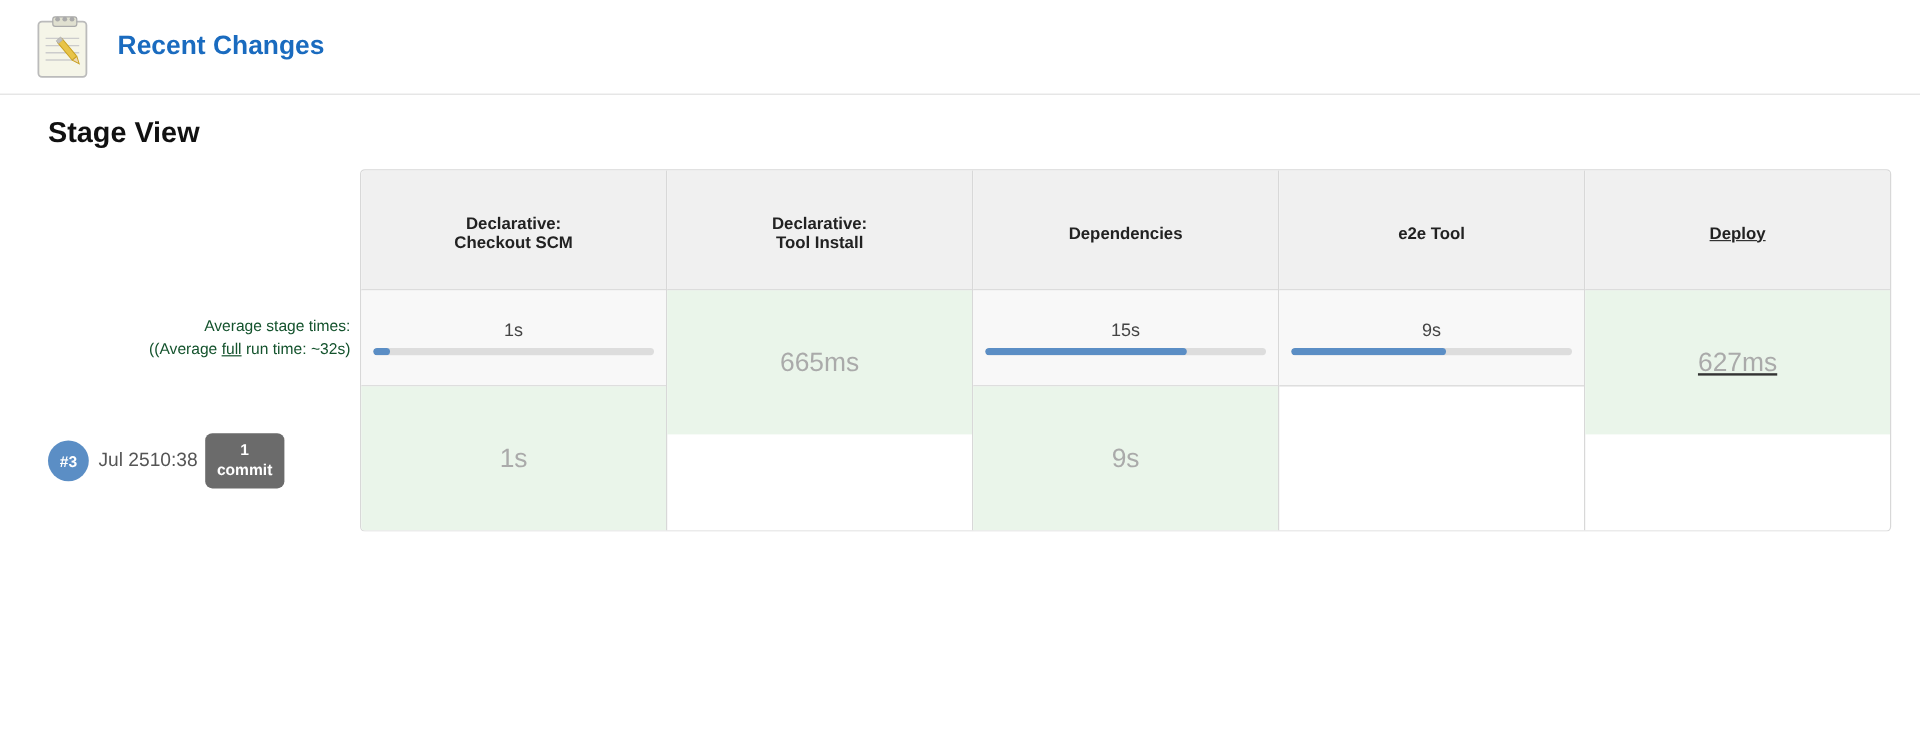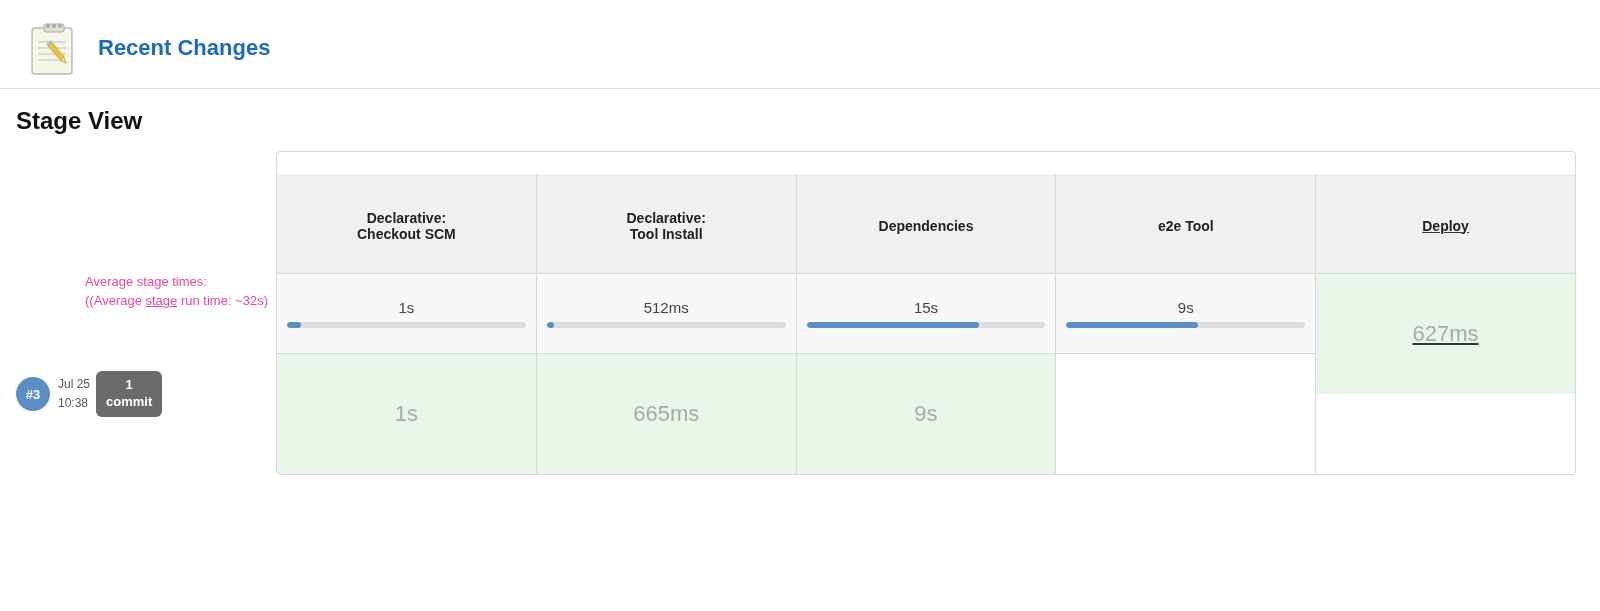--- a/index.html
+++ b/index.html
@@ -5,37 +5,37 @@
     * { box-sizing: border-box; margin: 0; padding: 0; }
     body {
       font-family: -apple-system, BlinkMacSystemFont, "Segoe UI", Helvetica, Arial, sans-serif;
       background: #fff;
       color: #333;
       font-size: 14px;
     }
     .header {
       display: flex;
       align-items: center;
-      padding: 18px 24px 10px 24px;
+      padding: 8px 24px 10px 24px;
       border-bottom: 1px solid #e0e0e0;
     }
     .header-icon {
       width: 60px;
       height: 60px;
       margin-right: 14px;
       flex-shrink: 0;
     }
     .header-title {
       font-size: 22px;
       font-weight: bold;
       color: #1a6bbf;
       text-decoration: none;
     }
     .page-section {
-      padding: 18px 24px 0 16px;
+      padding: 18px 24px 0 40px;
     }
     .stage-view-title {
       font-size: 24px;
       font-weight: bold;
       color: #111;
       margin-bottom: 16px;
     }
     .stage-table {
       display: flex;
       flex-direction: row;
@@ -52,22 +52,23 @@
       
     }
     .avg-times-row {
       display: flex;
       align-items: center;
       height: 80px;
       padding-right: 8px;
       justify-content: flex-end;
     }
     .avg-times-text {
+      text-align: right;
       font-size: 13px;
-      color: #ec4899;
+      color: #14532d;
       line-height: 1.5;
     }
     .avg-times-text u {
       text-decoration: underline;
     }
     .build-row-left {
       display: flex;
       align-items: center;
       height: 120px;
       padding-top: 6px;
@@ -81,25 +82,26 @@
       display: flex;
       align-items: center;
       justify-content: center;
       font-size: 13px;
       font-weight: bold;
       flex-shrink: 0;
       margin-right: 8px;
     }
     .build-info {
       display: flex;
-      flex-direction: column;
-      font-size: 12px;
+      flex-direction: row;
+      font-size: 16px;
       color: #555;
       line-height: 1.6;
       margin-right: 6px;
+      align-items: flex-end;
     }
     .commit-badge {
       background: #6b6b6b;
       color: #fff;
       border-radius: 6px;
       padding: 6px 10px;
       font-size: 13px;
       font-weight: bold;
       text-align: center;
       line-height: 1.3;
@@ -111,21 +113,20 @@
       flex-direction: row;
       border: 1px solid #d8d8d8;
       border-radius: 4px;
       overflow: hidden;
     }
     .stage-col {
       flex: 1;
       display: flex;
       flex-direction: column;
       border-right: 1px solid #d8d8d8;
-      margin-top: 22px;
     }
     .stage-col:last-child {
       border-right: none;
       text-decoration: underline;
     }
     .stage-header {
       background: #f0f0f0;
       padding: 18px 12px 14px 12px;
       text-align: center;
       font-weight: bold;
@@ -203,21 +204,21 @@
 </div>
 
 <div class="page-section">
   <div class="stage-view-title">Stage View</div>
 
   <div class="stage-table">
 
     <div class="left-panel">
       <div class="left-panel-header"></div>
       <div class="avg-times-row">
-        <div class="avg-times-text"><span>Average stage times:</span><br><span>((Average <u>stage</u> run time: ~32s)</span></div>
+        <div class="avg-times-text"><span>Average stage times:</span><br><span>((Average <u>full</u> run time: ~32s)</span></div>
       </div>
       <div class="build-row-left">
         <div class="build-badge">#3</div>
         <div class="build-info">
           <span>Jul 25</span>
           <span>10:38</span>
         </div>
         <div class="commit-badge">
           <span>1</span><br>
           <span>commit</span>
@@ -231,26 +232,20 @@
           <div class="stage-avg-row">
             <div class="stage-avg-time">1s</div>
             <div class="progress-bar-wrap">
               <div class="progress-bar-fill" style="width: 6%;"></div>
             </div>
           </div>
           <div class="stage-build-cell">1s</div>
         </div>
         <div class="stage-col">
           <div class="stage-header">Declarative:<br>Tool Install</div>
-          <div class="stage-avg-row">
-            <div class="stage-avg-time">512ms</div>
-            <div class="progress-bar-wrap">
-              <div class="progress-bar-fill" style="width: 3%;"></div>
-            </div>
-          </div>
           <div class="stage-build-cell">665ms</div>
         </div>
         <div class="stage-col">
           <div class="stage-header">Dependencies</div>
           <div class="stage-avg-row">
             <div class="stage-avg-time">15s</div>
             <div class="progress-bar-wrap">
               <div class="progress-bar-fill" style="width: 72%;"></div>
             </div>
           </div>

